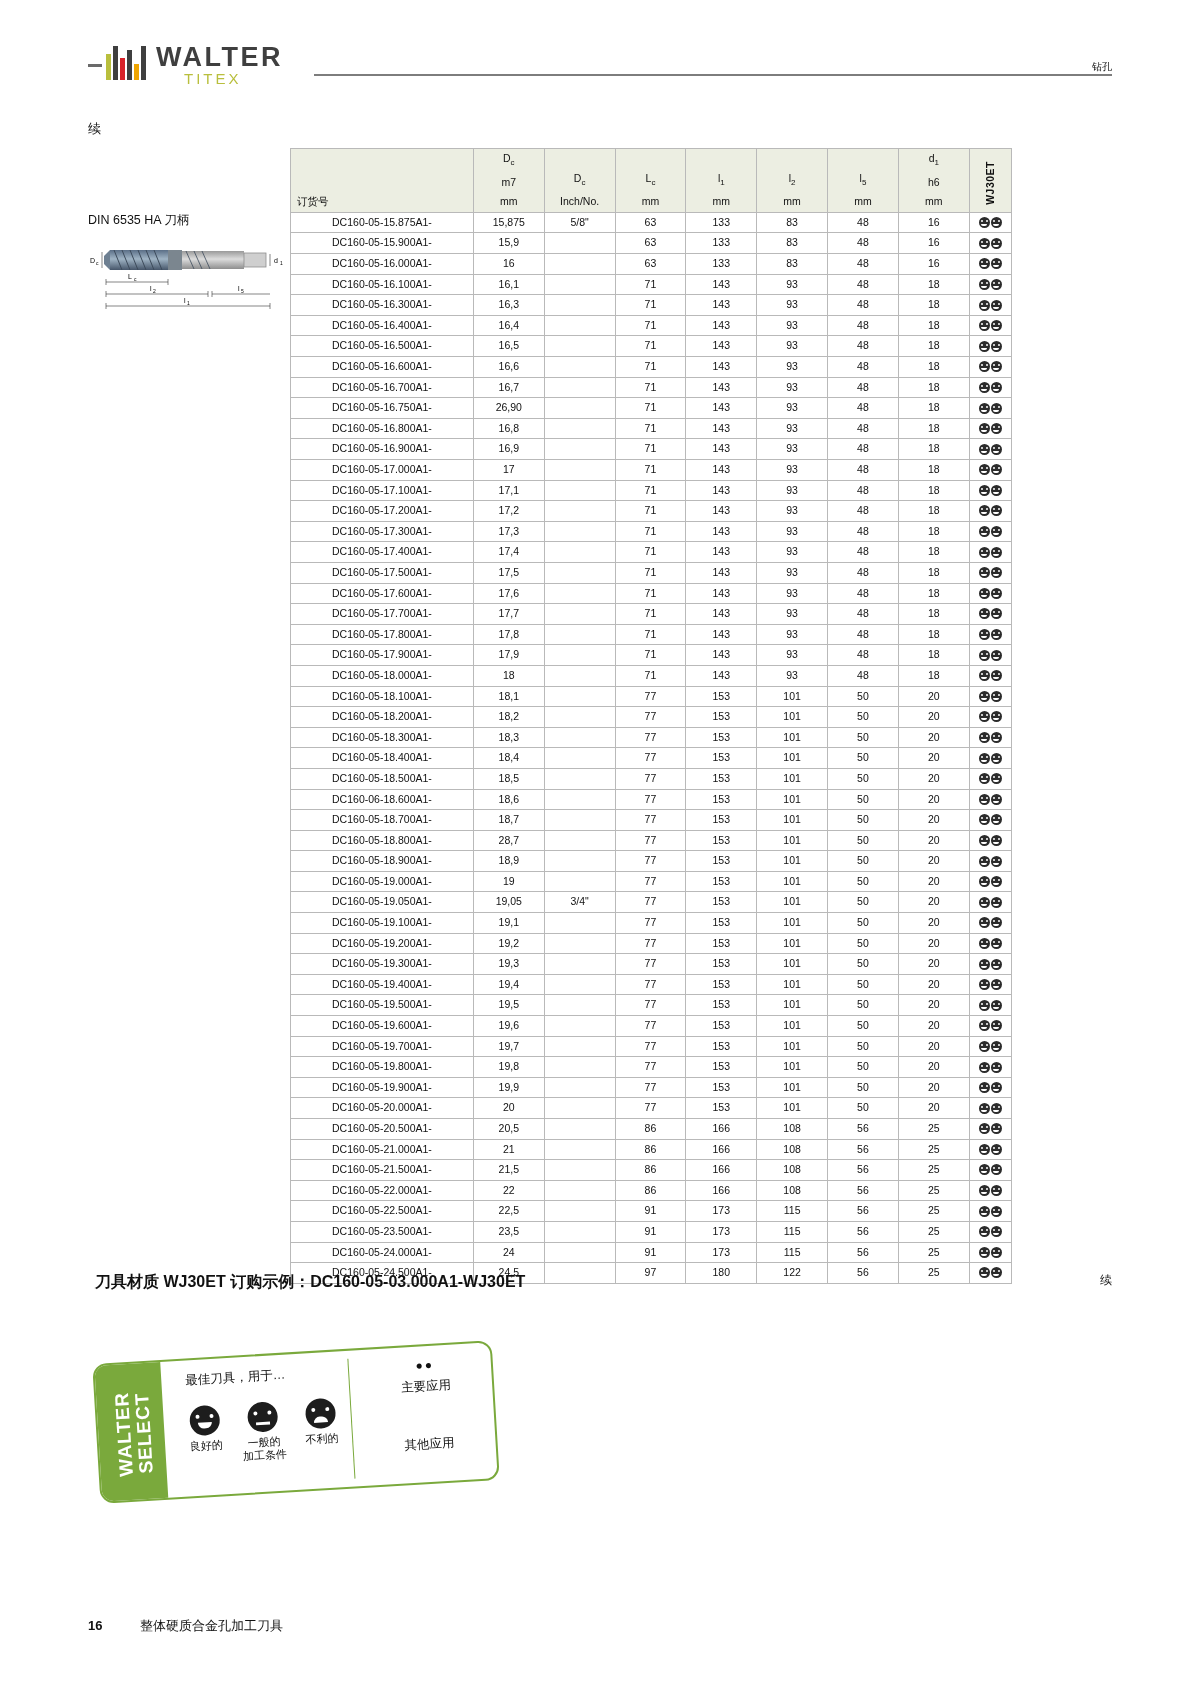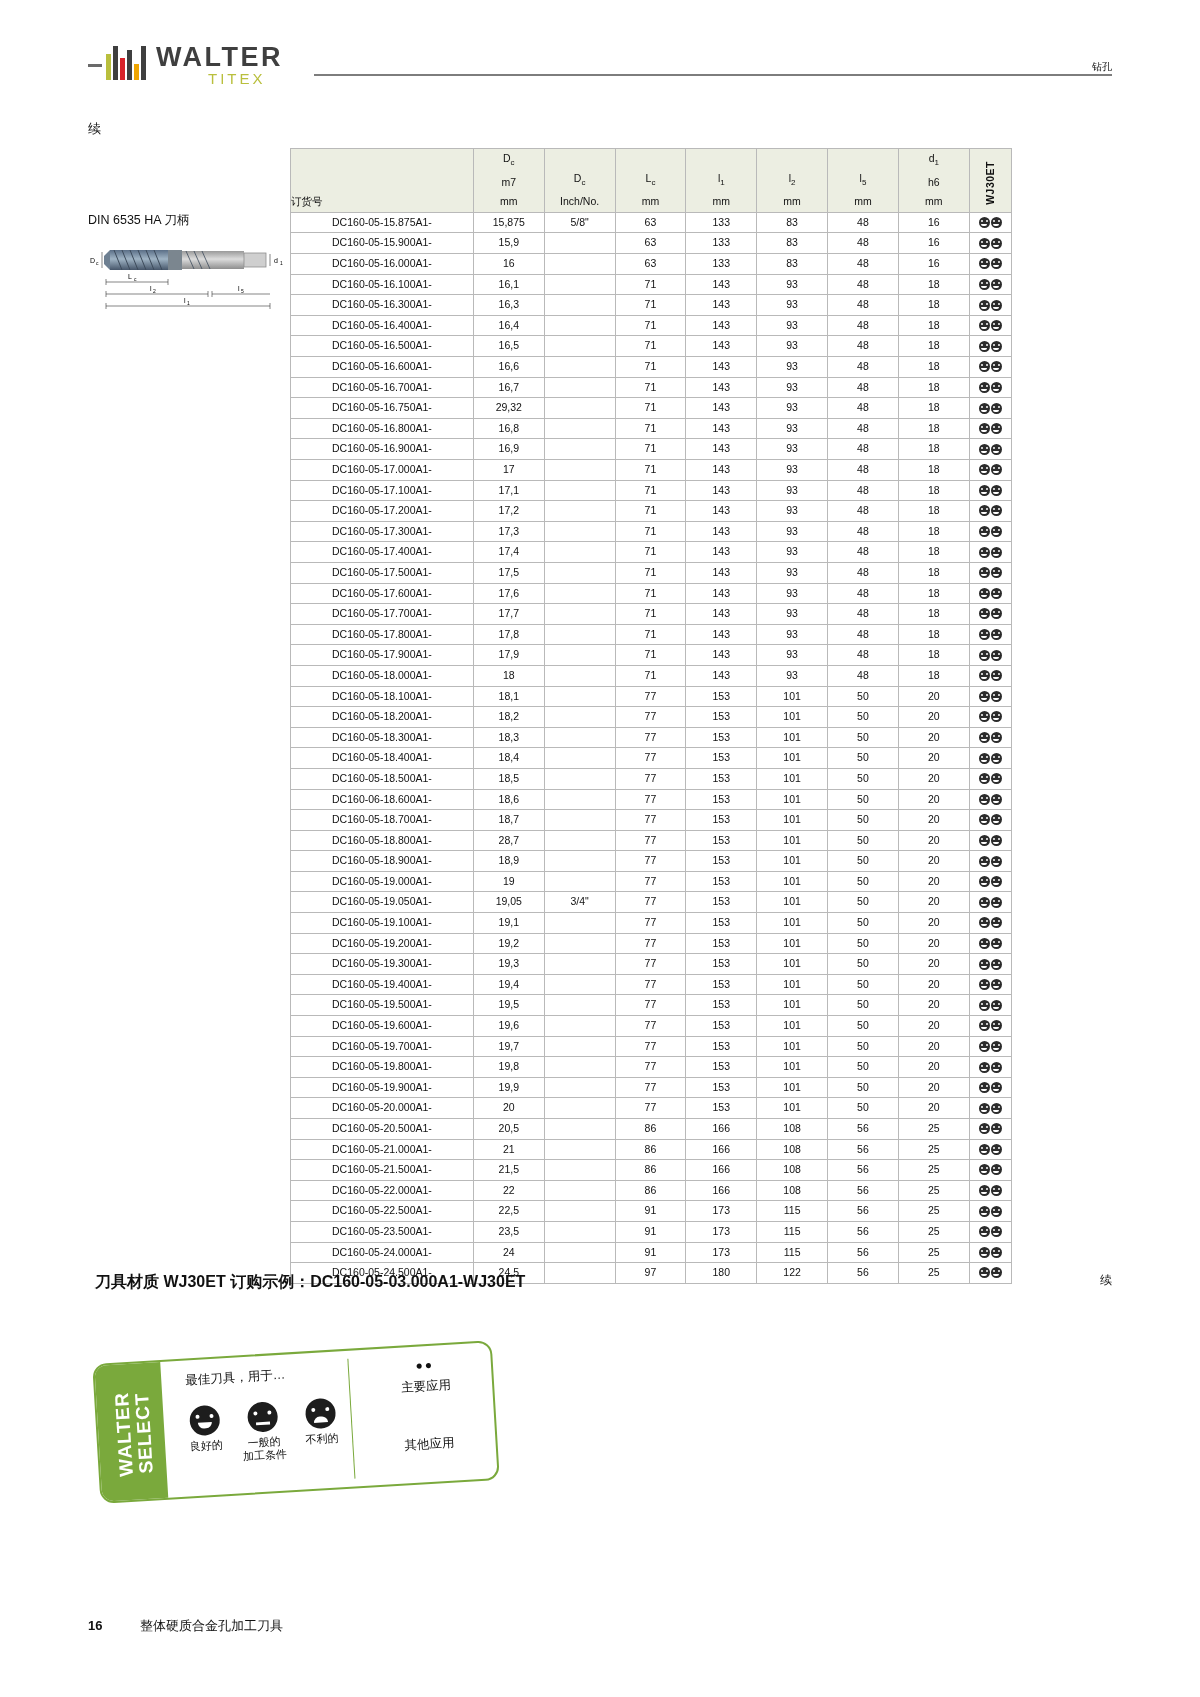--- a/index.html
+++ b/index.html
@@ -57,21 +57,21 @@
     left: 68px;
     top: 2px;
     font-size: 27px;
     font-weight: bold;
     letter-spacing: 2.5px;
     color: #3f3f3f;
     font-family: "Liberation Sans", sans-serif;
   }
   .logo-titex {
     position: absolute;
-    left: 120px;
+    left: 96px;
     top: 30px;
     font-size: 15px;
     letter-spacing: 3px;
     color: #b9bf3d;
     font-family: "Liberation Sans", sans-serif;
   }
   .header-rule {
     position: absolute;
     left: 226px;
     right: 0;
@@ -136,20 +136,21 @@
   thead th {
     background: #eceee2;
     vertical-align: bottom;
     height: 68px;
     line-height: 1.15;
     padding-bottom: 4px;
     font-size: 10.5px;
   }
   thead th.order-h {
     text-align: left;
+    padding-left: 6px;
   }
   td.order {
     text-align: left;
     padding-left: 6px;
   }
   .sub { font-size: 8px; vertical-align: sub; }
   .vert-head {
     writing-mode: vertical-rl;
     transform: rotate(180deg);
     white-space: nowrap;
@@ -643,21 +644,21 @@
           <td>18</td>
           <td class="icon-cell">
             <div class="icon-pair">
               <span class="glyph"></span>
               <span class="glyph"></span>
             </div>
           </td>
         </tr>
         <tr>
           <td class="order">DC160-05-16.750A1-</td>
-          <td>29,32</td>
+          <td>26,90</td>
           <td></td>
           <td>71</td>
           <td>143</td>
           <td>93</td>
           <td>48</td>
           <td>18</td>
           <td class="icon-cell">
             <div class="icon-pair">
               <span class="glyph"></span>
               <span class="glyph"></span>

